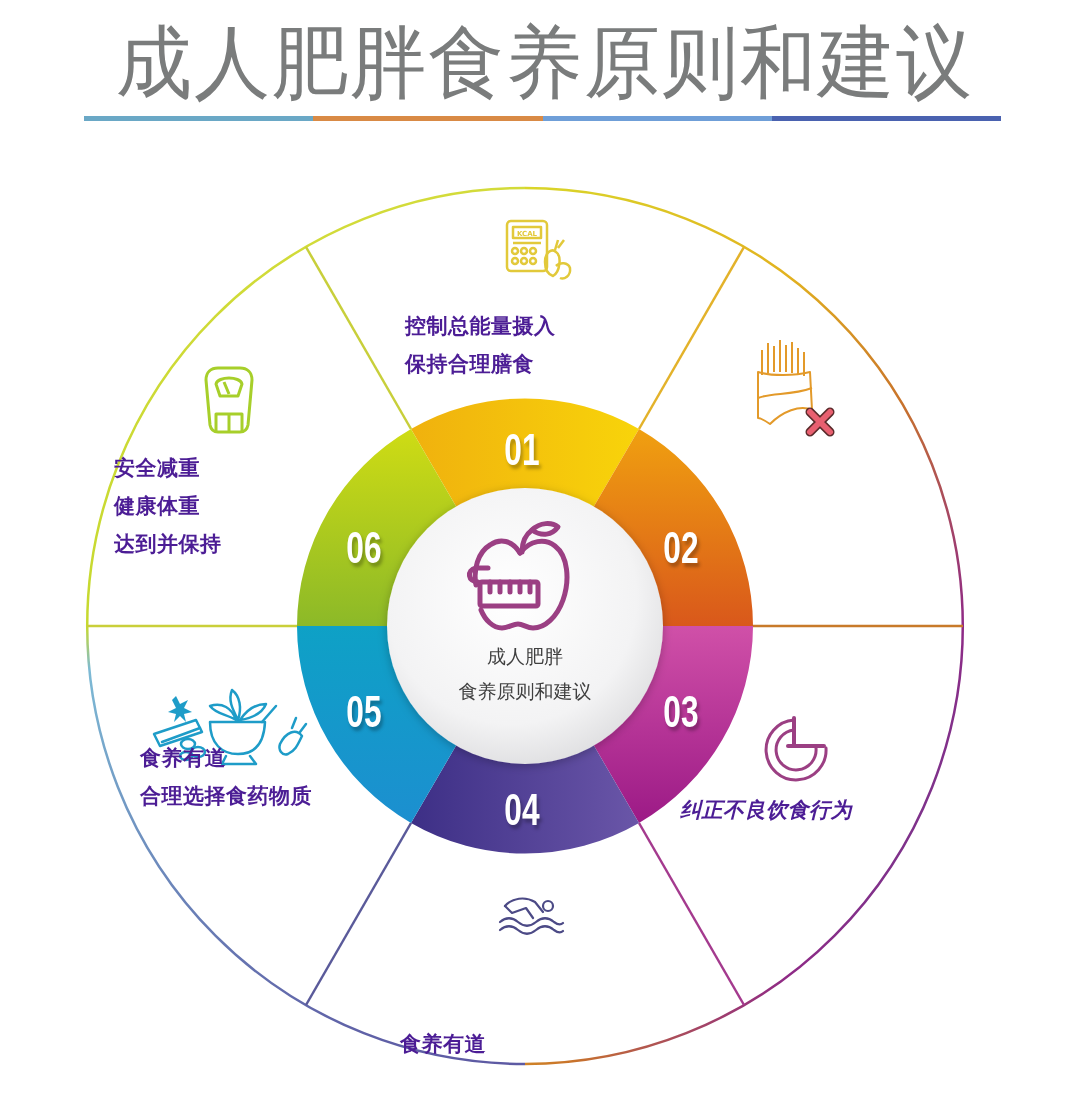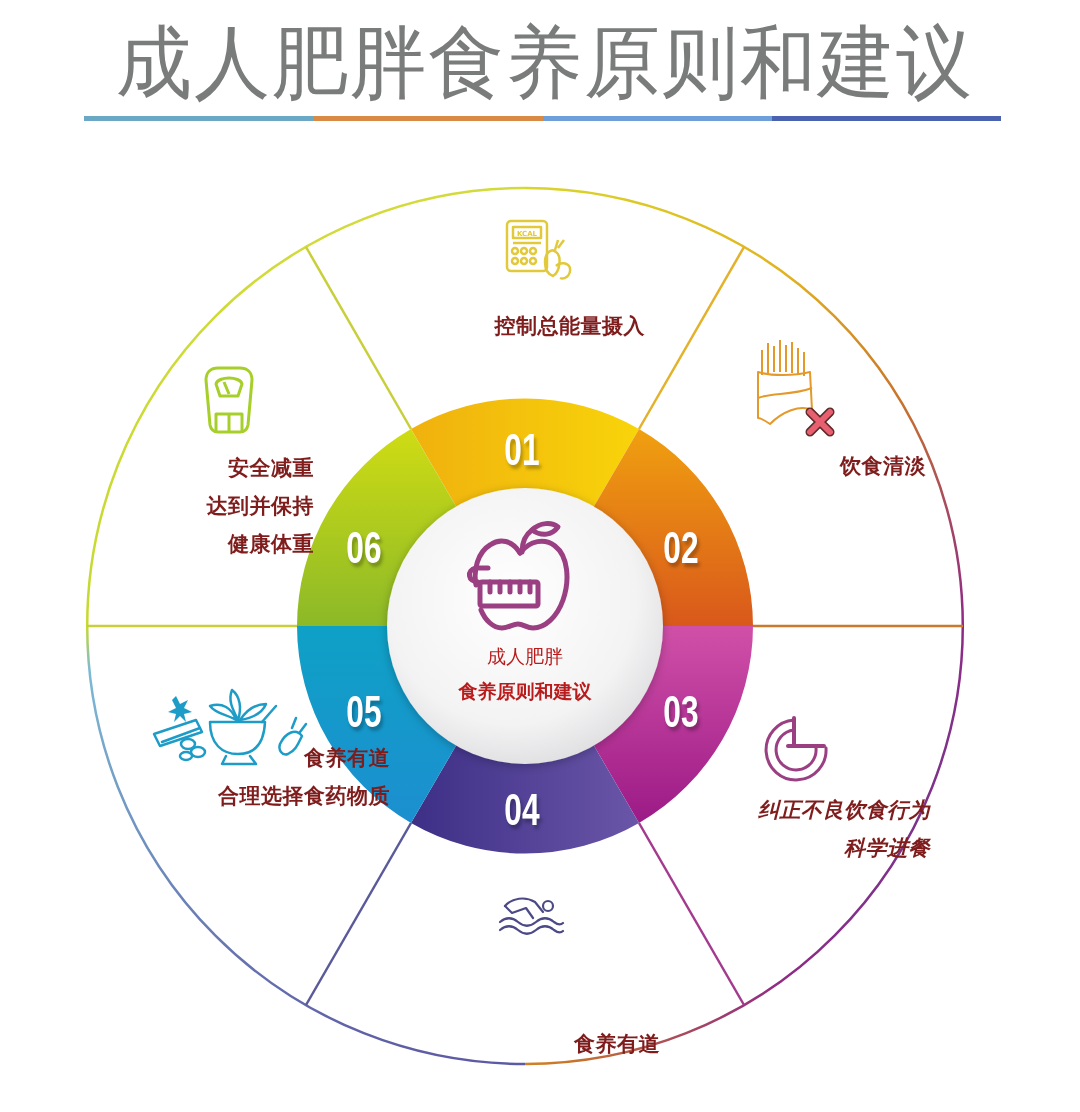--- a/index.html
+++ b/index.html
@@ -10,26 +10,26 @@
   .title {
     position: absolute; left: 80px; top: 18px; width: 930px; text-align: center;
     font-size: 76px; color: #7a7c7c; letter-spacing: 2px; line-height: 90px;
     font-family: "DejaVu Sans", sans-serif; font-weight: normal;
     transform: scaleY(1.05);
   }
   .title-bar { position: absolute; left: 84px; top: 116px; width: 917px; height: 5px; display: flex; }
   .title-bar span { flex: 1; height: 100%; }
   svg.wheel { position: absolute; left: 0; top: 0; }
   .label {
-    position: absolute; text-align: right; color: #7f1d1d; font-weight: bold;
+    position: absolute; text-align: left; color: #4c1d95; font-weight: bold;
     font-size: 21px; line-height: 38px; white-space: nowrap;
     font-family: "DejaVu Sans", sans-serif; letter-spacing: 0.5px;
   }
   .center-label {
-    position: absolute; text-align: center; color: #b91c1c; font-size: 19px;
+    position: absolute; text-align: center; color: #404040; font-size: 19px;
     line-height: 40px; white-space: nowrap; font-family: "DejaVu Sans", sans-serif;
   }
   .seg-num {
     position: absolute; color: #ffffff; font-weight: bold; font-size: 44px;
     font-family: "Liberation Sans Narrow", "Liberation Sans", sans-serif;
     transform: scaleX(0.72); transform-origin: center; width: 80px; text-align: center;
     text-shadow: 3px 4px 4px rgba(0,0,0,0.28); line-height: 50px;
   }
 </style>
 </head>
@@ -198,42 +198,41 @@
 </svg>
 
 <div class="seg-num" style="left:482px; top:425px;">01</div>
 <div class="seg-num" style="left:641px; top:523px;">02</div>
 <div class="seg-num" style="left:641px; top:687px;">03</div>
 <div class="seg-num" style="left:482px; top:785px;">04</div>
 <div class="seg-num" style="left:324px; top:687px;">05</div>
 <div class="seg-num" style="left:324px; top:523px;">06</div>
 
 <div class="center-label" style="left:425px; top:636px; width:200px;">成人肥胖</div>
-<div class="center-label" style="left:425px; top:671px; width:200px;font-weight:bold;">食养原则和建议</div>
+<div class="center-label" style="left:425px; top:671px; width:200px;">食养原则和建议</div>
 
 <div class="label" style="left:405px; top:307px; width:240px;">
   <div>控制总能量摄入</div>
+  <div>保持合理膳食</div>
 </div>
 
 <div class="label" style="left:706px; top:447px; width:220px;">
-  <div>饮食清淡</div>
 </div>
 
 <div class="label" style="left:680px; top:791px; width:250px;font-style:italic;">
   <div>纠正不良饮食行为</div>
-  <div>科学进餐</div>
 </div>
 
 <div class="label" style="left:400px; top:949px; width:260px; white-space:pre;">
   <div>食养有道</div>
   
 </div>
 
 <div class="label" style="left:140px; top:739px; width:250px;">
   <div style="margin-left:0px;">食养有道</div>
   <div>合理选择食药物质</div>
 </div>
 
 <div class="label" style="left:114px; top:449px; width:200px;">
   <div>安全减重</div>
+  <div>健康体重</div>
   <div>达到并保持</div>
-  <div>健康体重</div>
 </div>
 
 </body></html>

